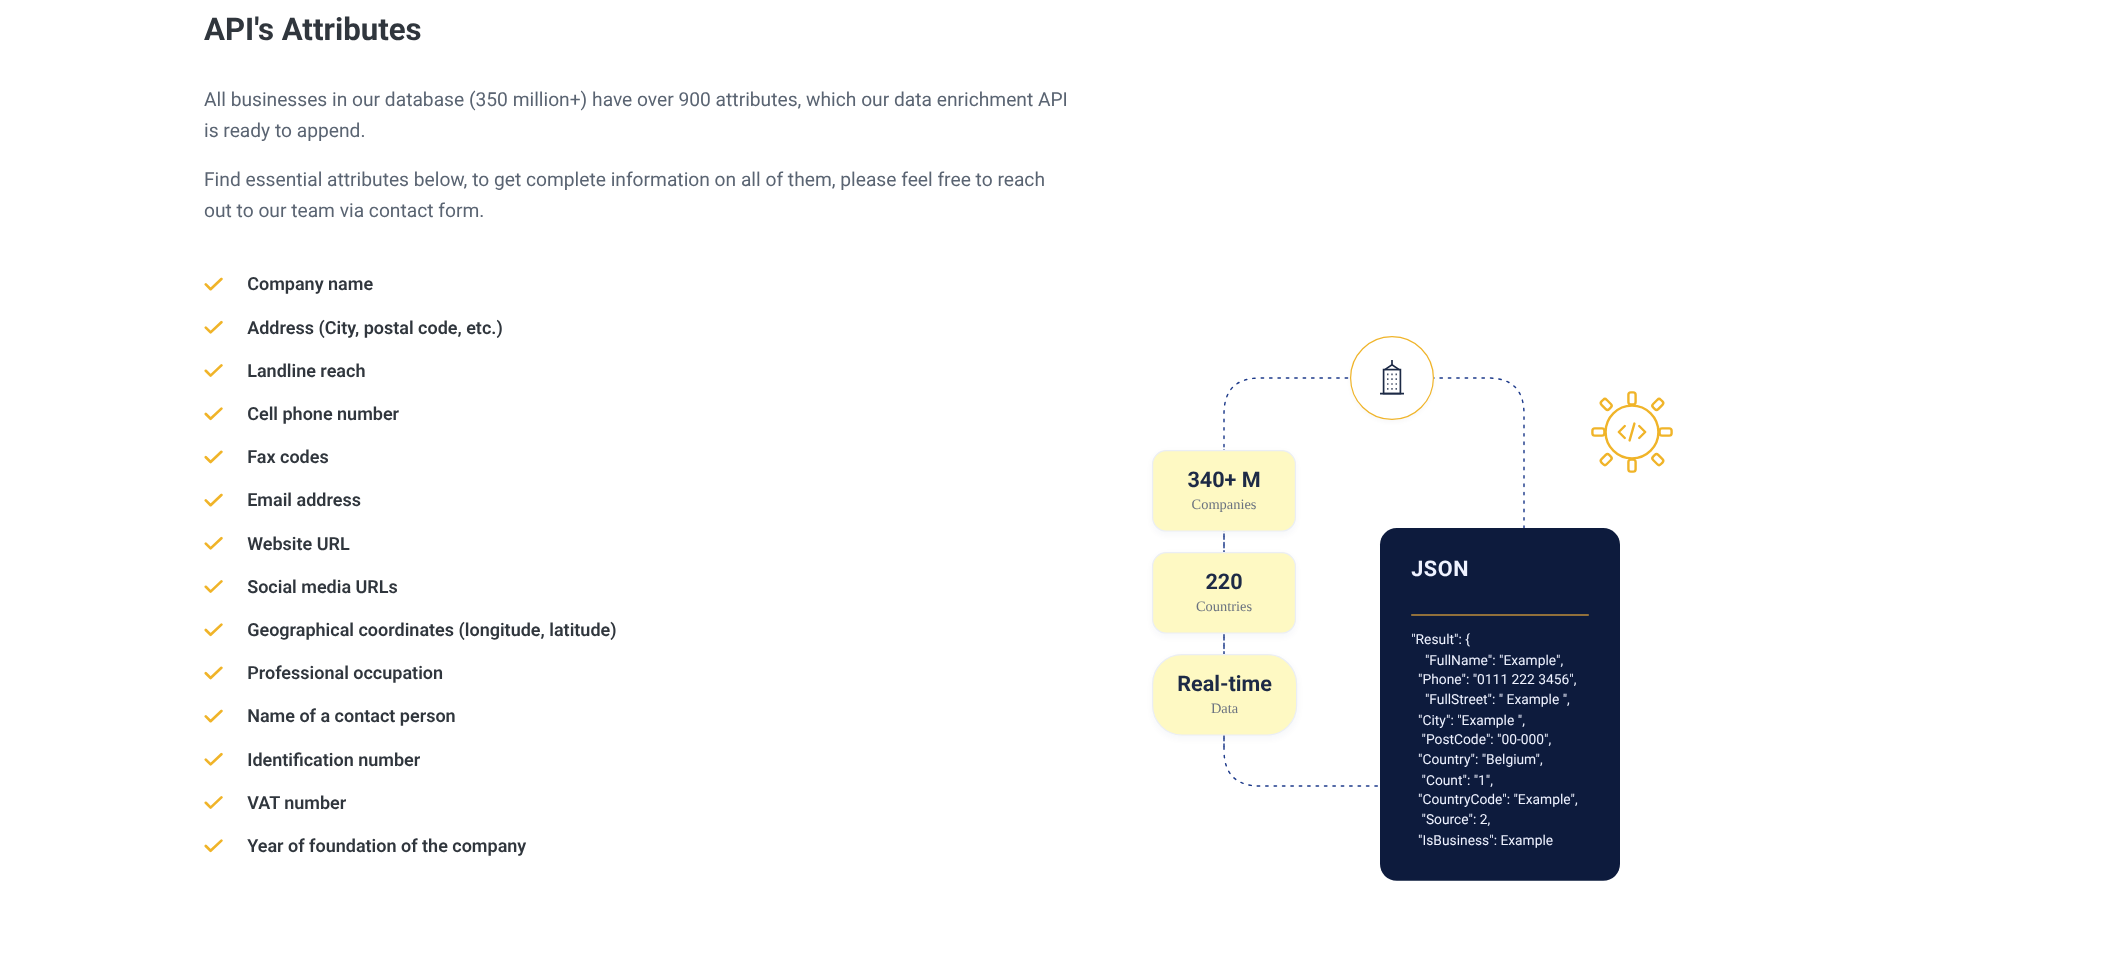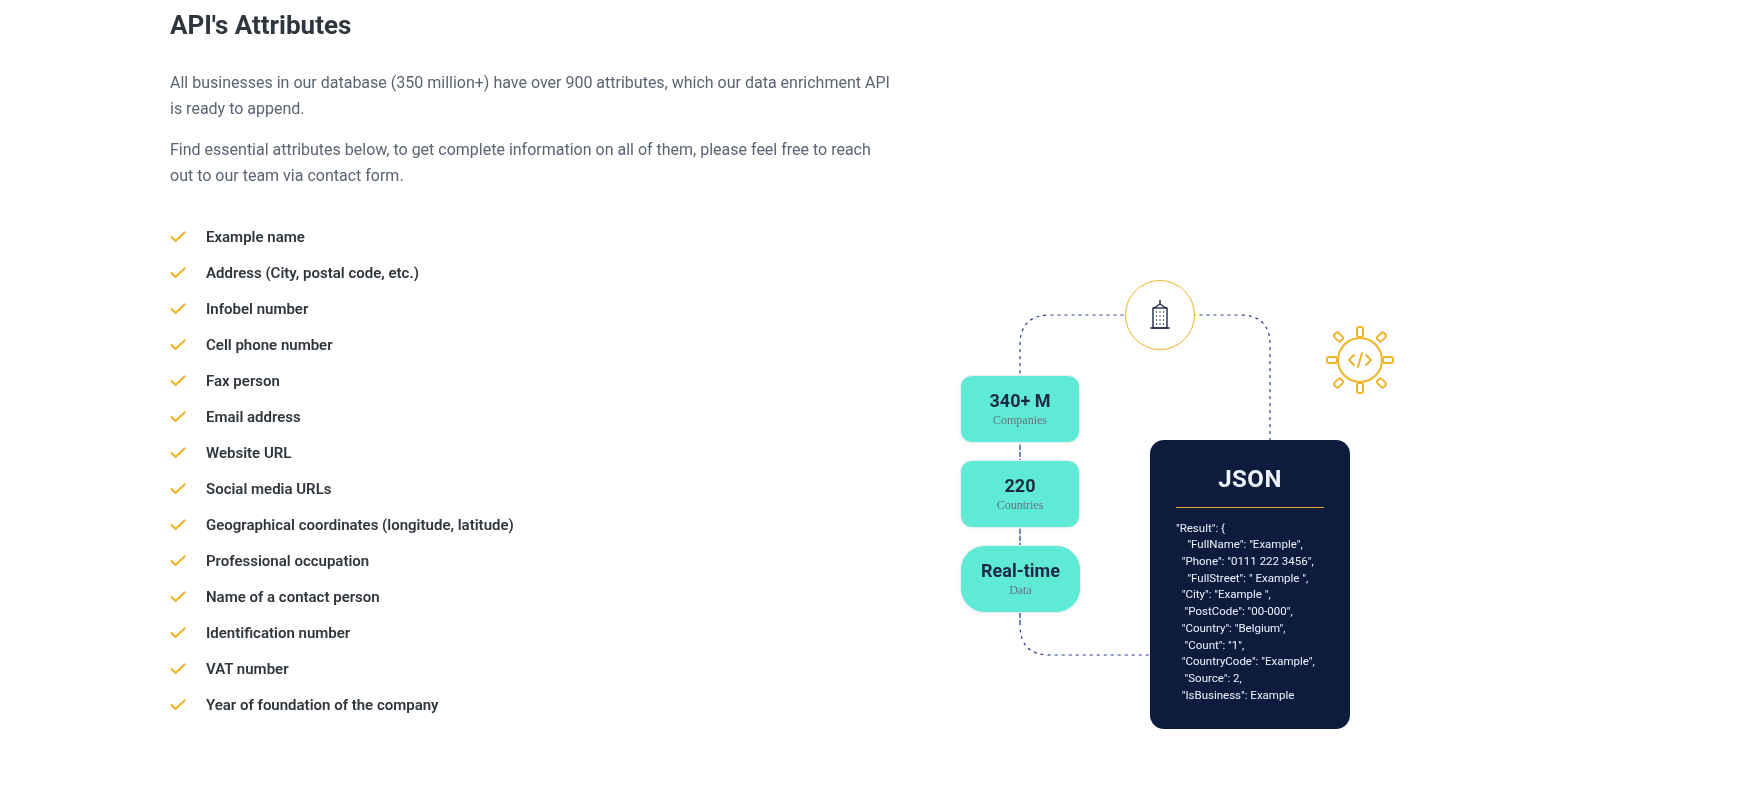--- a/index.html
+++ b/index.html
@@ -57,21 +57,21 @@
   
   .diagram {
     position: absolute;
     left: 960px;
     top: 280px;
     width: 460px;
     height: 420px;
   }
   .stat-box {
     position: absolute;
-    background: #5eead4;
+    background: #fef9c3;
     border: 1px solid #ebeef4;
     border-radius: 12px;
     padding: 14px 20px;
     text-align: center;
     box-shadow: 0 2px 6px rgba(30,50,90,0.04);
     min-width: 120px;
   }
   .stat-box .big {
     font-size: 18px;
     font-weight: 700;
@@ -107,25 +107,25 @@
     position: absolute;
     background: #0d1b3d;
     color: #eef2ff;
     border-radius: 14px;
     padding: 22px 26px 26px;
     width: 200px;
     font-size: 11.5px;
     line-height: 1.45;
   }
   .json-card .hdr {
-    text-align: center;
+    text-align: left;
     font-weight: 700;
-    font-size: 24px;
+    font-size: 18px;
     letter-spacing: 0.5px;
-    padding-bottom: 10px;
+    padding-bottom: 24px;
     border-bottom: 1px solid #e8a93a;
     margin-bottom: 12px;
   }
   .json-card pre {
     font-family: inherit;
     white-space: pre-wrap;
     word-break: break-word;
   }
   svg.connector {
     position: absolute;
@@ -142,53 +142,53 @@
     <p>All businesses in our database (350 million+) have over 900 attributes, which our data enrichment API is ready to append.</p>
     <p>Find essential attributes below, to get complete information on all of them, please feel free to reach out to our team via contact form.</p>
   </div>
   <ul class="attr-list">
       <li>
         <span class="check">
           <svg viewBox="0 0 16 12" fill="none" stroke="#f0b429" stroke-width="2.2" stroke-linecap="round" stroke-linejoin="round">
             <path d="M1.5 6 L5.5 10 L14.5 1.5"></path>
           </svg>
         </span>
-        <span class="attr-label">Example name</span>
+        <span class="attr-label">Company name</span>
       </li>
       <li>
         <span class="check">
           <svg viewBox="0 0 16 12" fill="none" stroke="#f0b429" stroke-width="2.2" stroke-linecap="round" stroke-linejoin="round">
             <path d="M1.5 6 L5.5 10 L14.5 1.5"></path>
           </svg>
         </span>
         <span class="attr-label">Address (City, postal code, etc.)</span>
       </li>
       <li>
         <span class="check">
           <svg viewBox="0 0 16 12" fill="none" stroke="#f0b429" stroke-width="2.2" stroke-linecap="round" stroke-linejoin="round">
             <path d="M1.5 6 L5.5 10 L14.5 1.5"></path>
           </svg>
         </span>
-        <span class="attr-label">Infobel number</span>
+        <span class="attr-label">Landline reach</span>
       </li>
       <li>
         <span class="check">
           <svg viewBox="0 0 16 12" fill="none" stroke="#f0b429" stroke-width="2.2" stroke-linecap="round" stroke-linejoin="round">
             <path d="M1.5 6 L5.5 10 L14.5 1.5"></path>
           </svg>
         </span>
         <span class="attr-label">Cell phone number</span>
       </li>
       <li>
         <span class="check">
           <svg viewBox="0 0 16 12" fill="none" stroke="#f0b429" stroke-width="2.2" stroke-linecap="round" stroke-linejoin="round">
             <path d="M1.5 6 L5.5 10 L14.5 1.5"></path>
           </svg>
         </span>
-        <span class="attr-label">Fax person</span>
+        <span class="attr-label">Fax codes</span>
       </li>
       <li>
         <span class="check">
           <svg viewBox="0 0 16 12" fill="none" stroke="#f0b429" stroke-width="2.2" stroke-linecap="round" stroke-linejoin="round">
             <path d="M1.5 6 L5.5 10 L14.5 1.5"></path>
           </svg>
         </span>
         <span class="attr-label">Email address</span>
       </li>
       <li>

